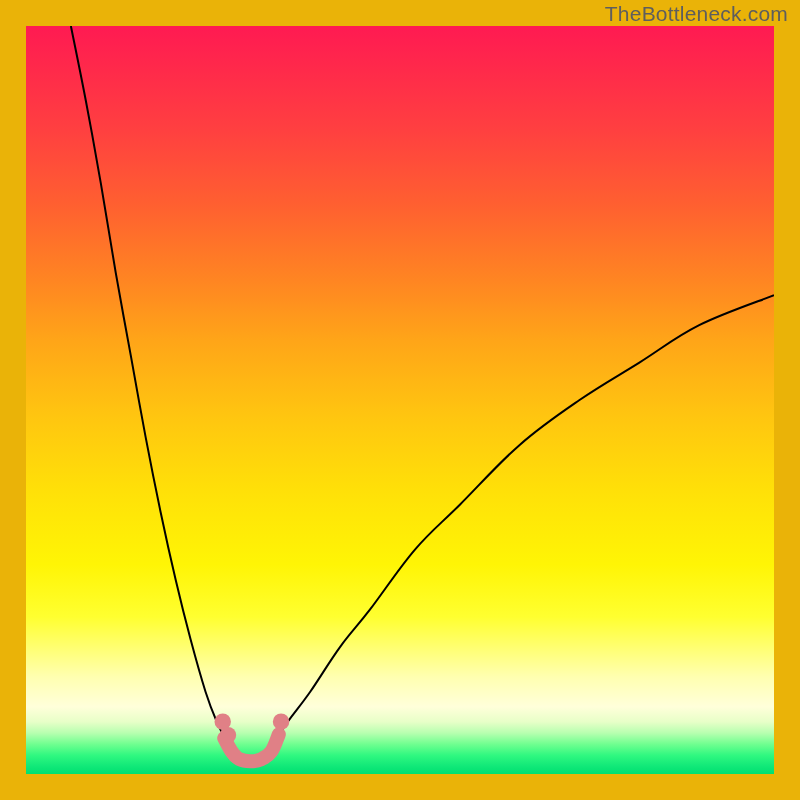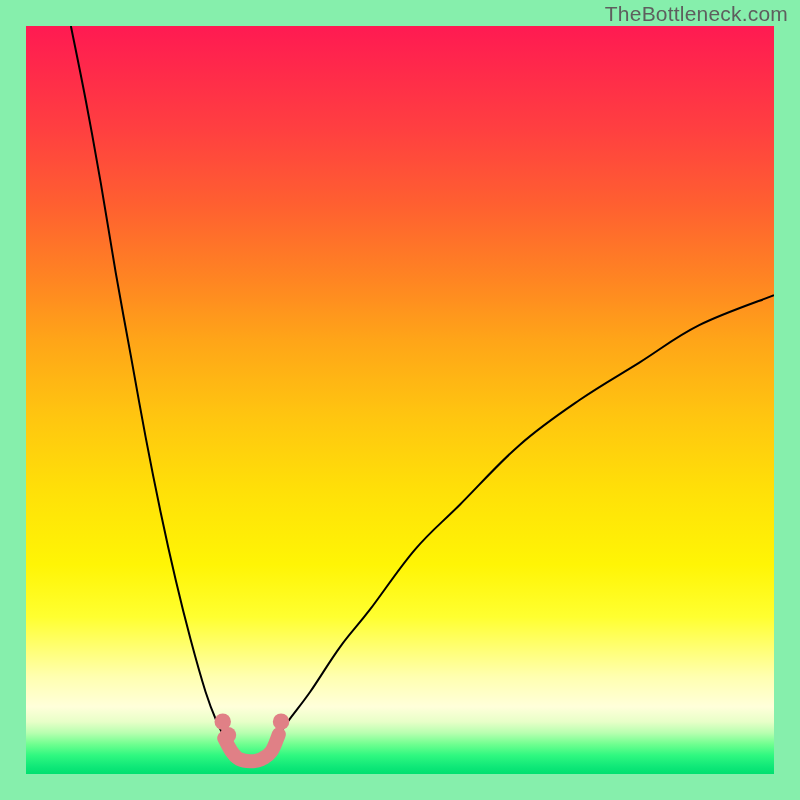--- a/index.html
+++ b/index.html
@@ -1,21 +1,21 @@
 <!DOCTYPE html>
 <html><head>
 <meta charset="utf-8">
 <style>
   * { margin: 0; padding: 0; box-sizing: border-box; }
   html, body { width: 800px; height: 800px; overflow: hidden; background: #000; }
   .frame {
     position: absolute;
     left: 0; top: 0;
     width: 800px; height: 800px;
-    background: #86efac;
+    background: #eab308;
   }
   .plot {
     position: absolute;
     left: 26px;
     top: 26px;
     width: 748px;
     height: 748px;
     overflow: hidden;
   }
   .gradient {

